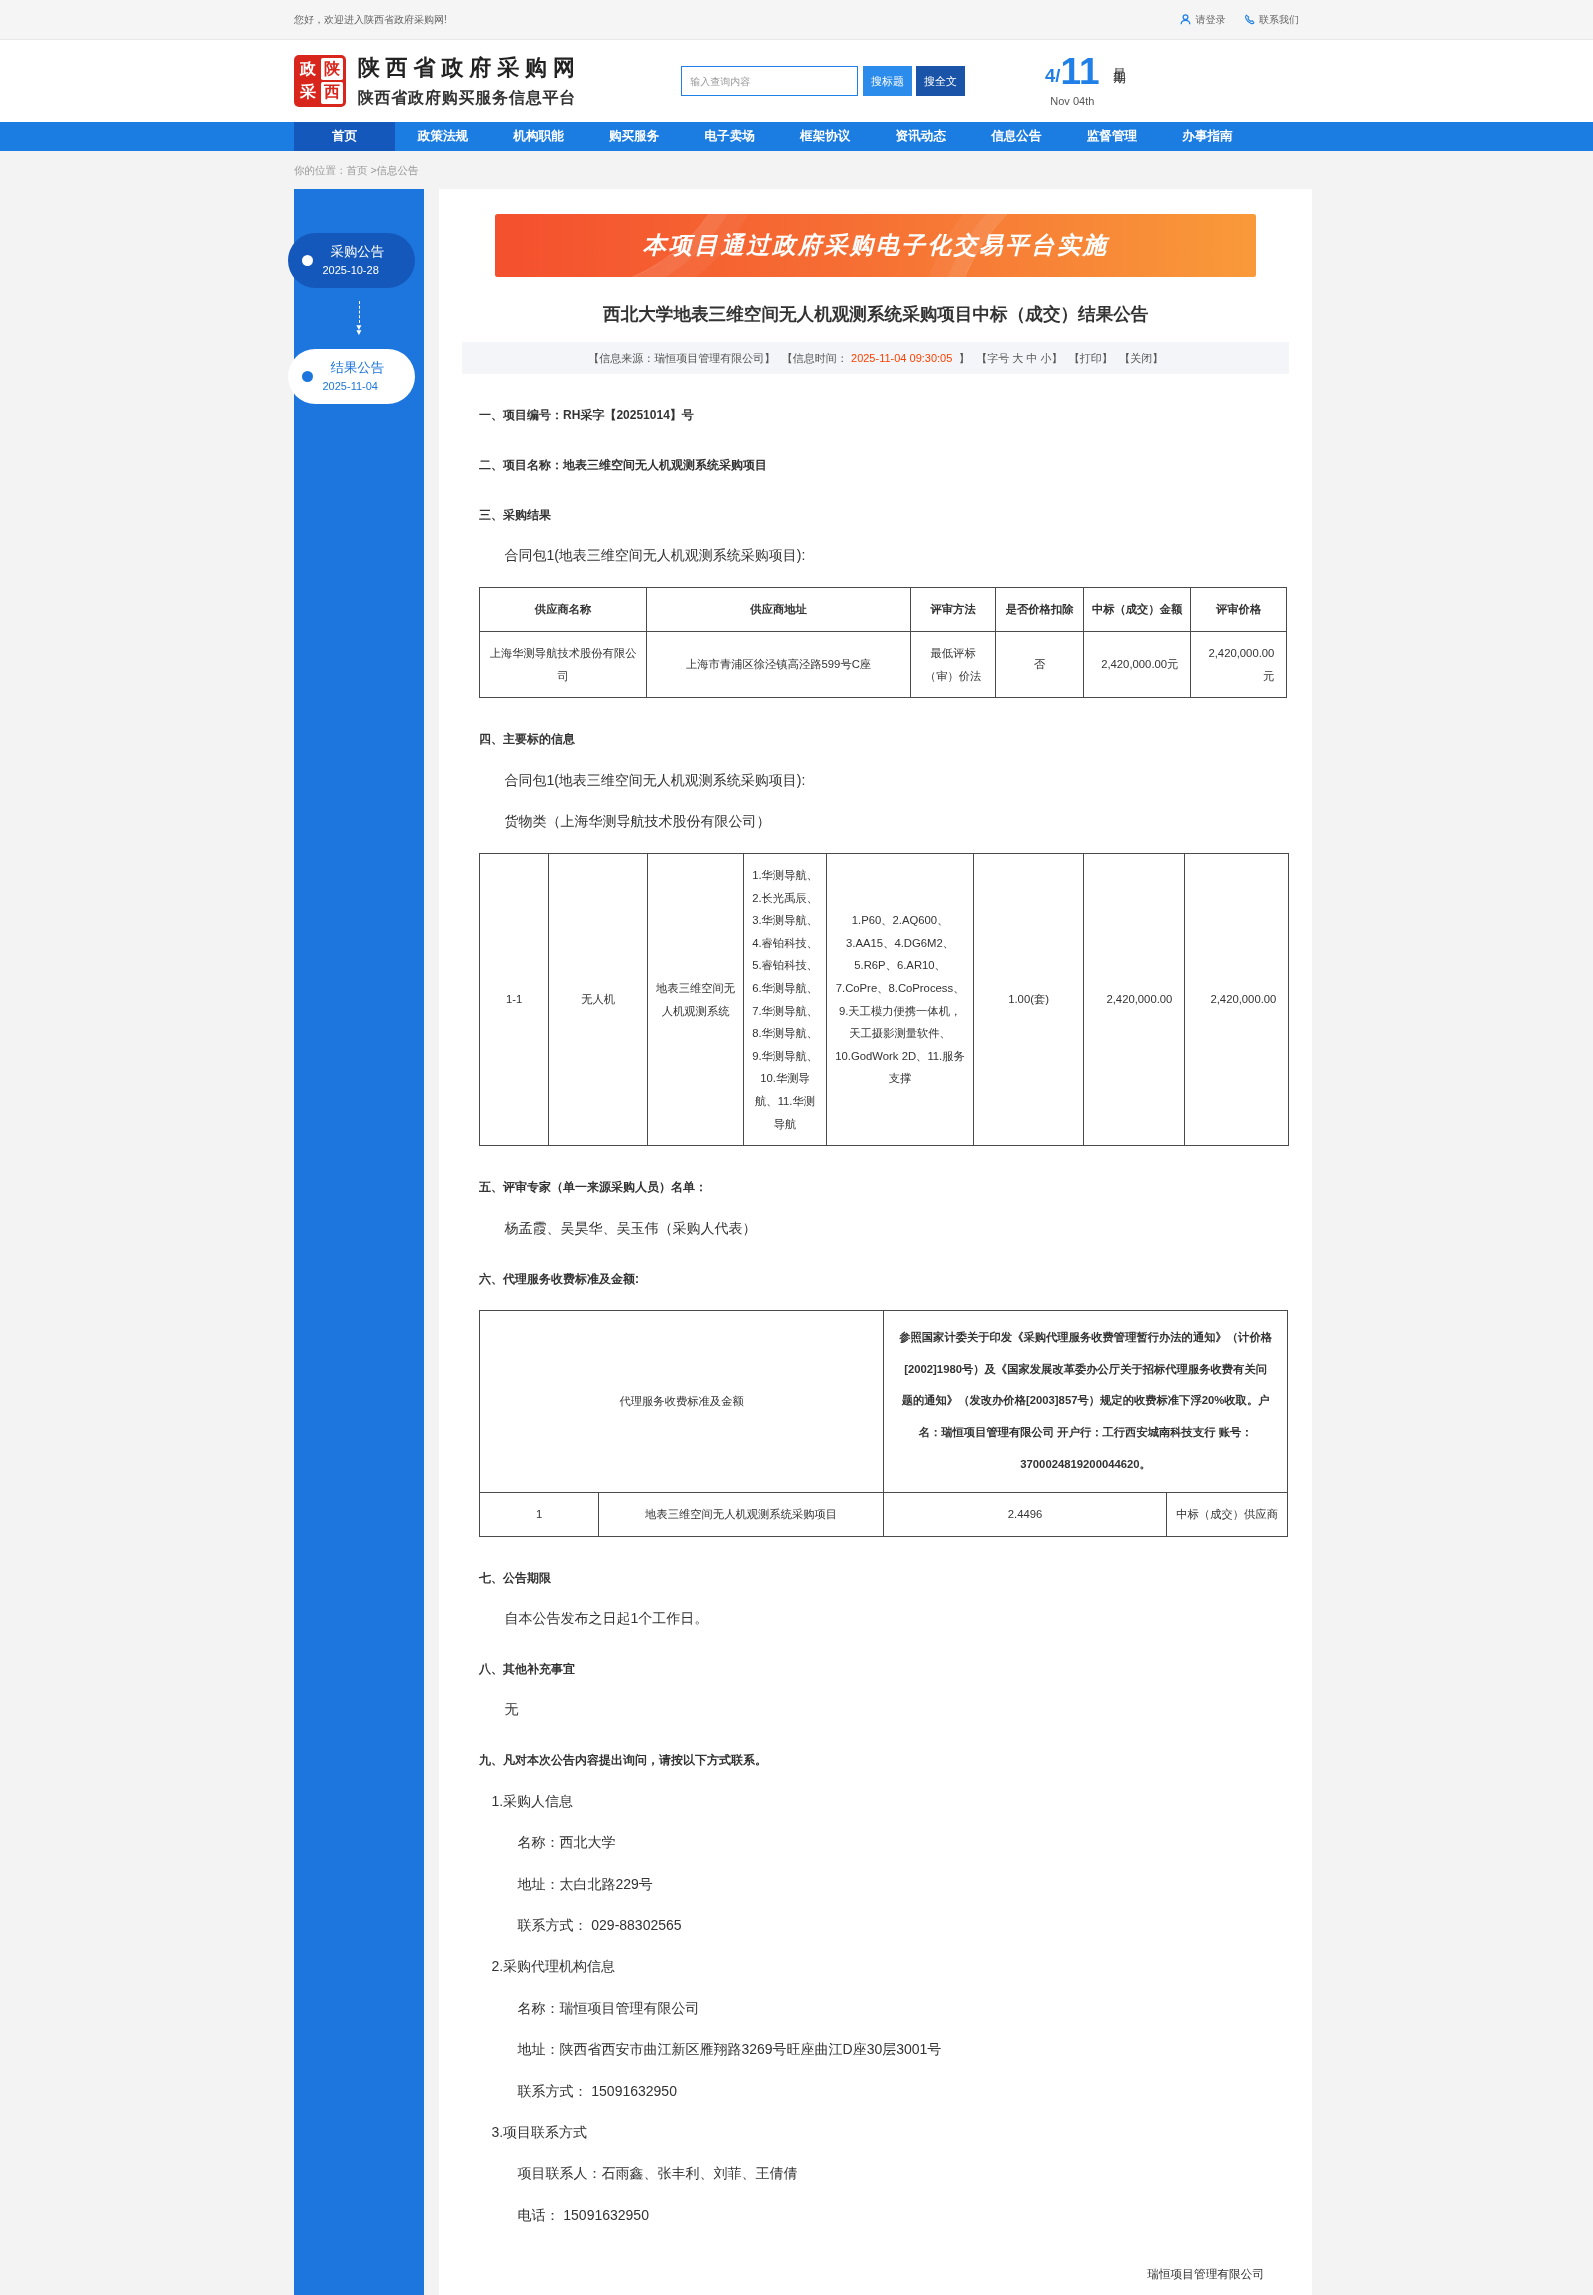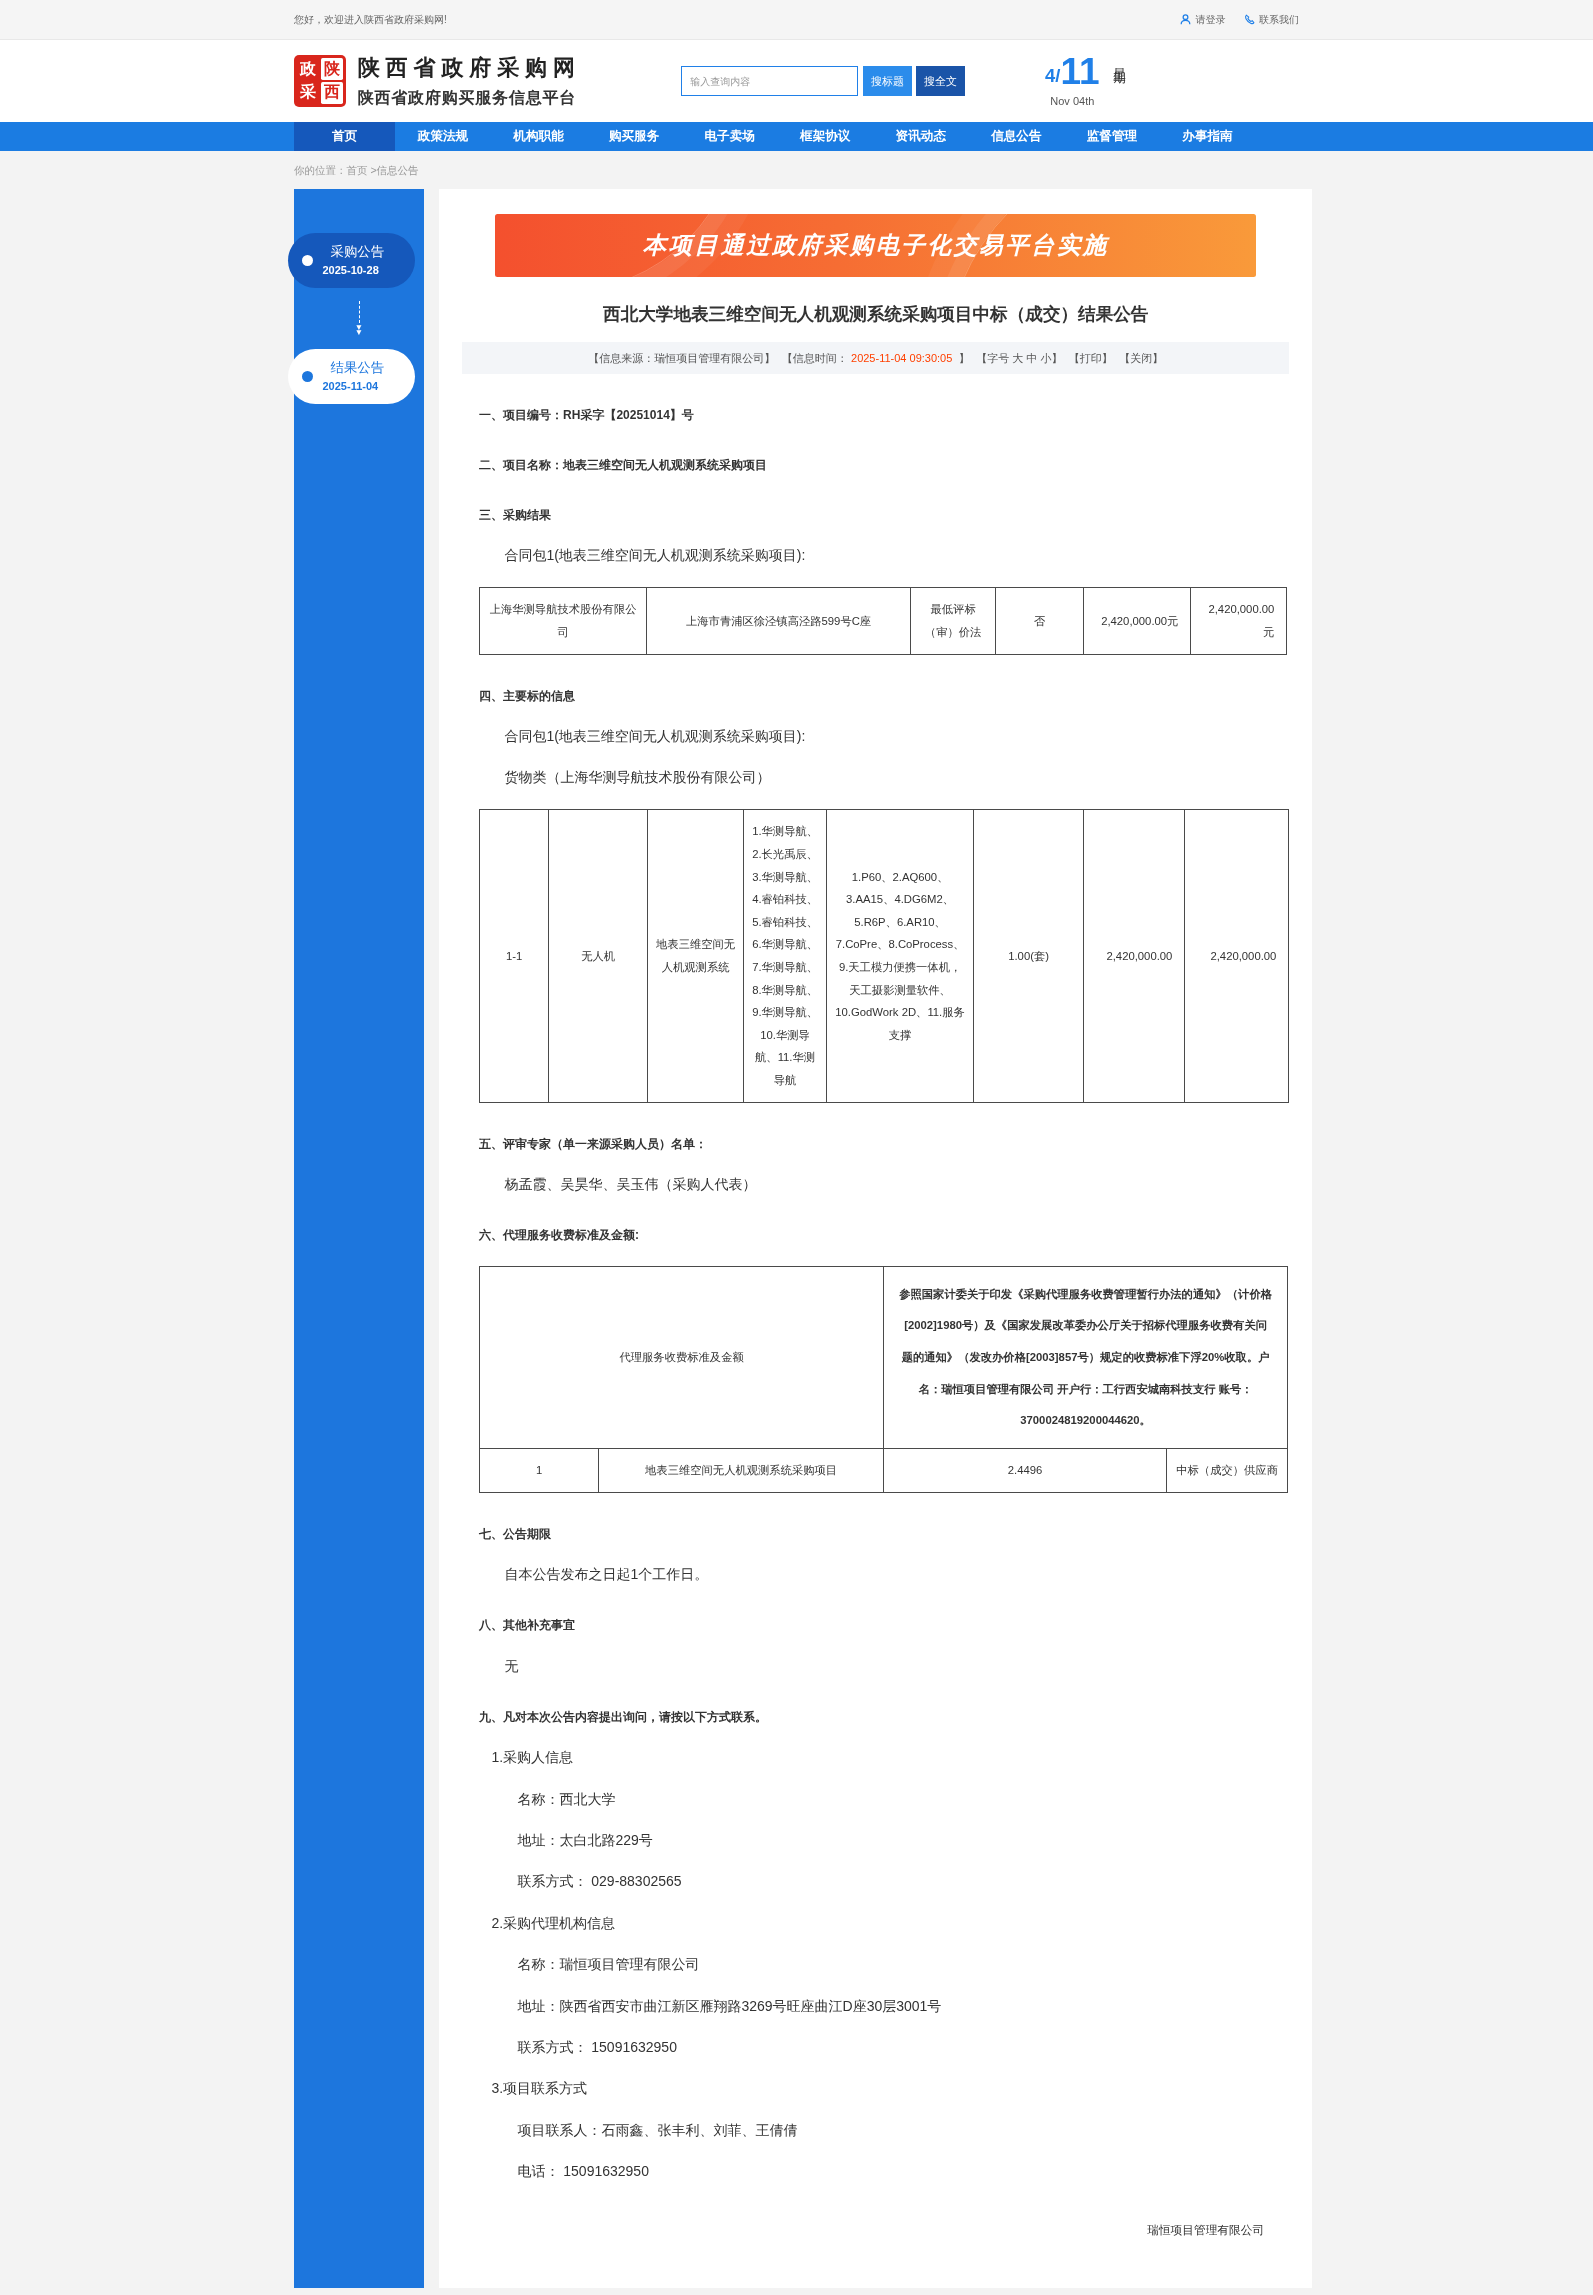--- a/index.html
+++ b/index.html
@@ -48,21 +48,21 @@
   .breadcrumb { font-size:10.5px; color:#999; padding:12.6px 0 11px 0; }
   .breadcrumb a { color:#999; text-decoration:none; cursor:pointer; }
 
   
   .main-wrap { display:flex; align-items:stretch; }
   .sidebar { width:130px; background:#1d76dd; flex-shrink:0; padding-top:44px; }
   .side-item { width:127px; margin-left:-5.9px; border-radius:33px; padding:9.2px 0 9.2px 13.4px; display:flex; align-items:center; cursor:pointer; }
   .side-item .dot { width:11px; height:11px; border-radius:50%; background:#fff; flex-shrink:0; margin-right:10px; }
   .side-item .txt { line-height:1.5; }
   .side-item .lbl { font-size:13.4px;margin-left:8px; }
-  .side-item .dt { font-size:11px; font-weight:bold; }
+  .side-item .dt { font-size:11px; font-weight:normal; }
   .side-item.inactive { background:#1558bb; color:#fff; }
   .side-item.active { background:#fff; color:#1d76dd; }
   .side-item.active .dot { background:#1d76dd; }
   .side-arrow { text-align:center; margin:13.4px 0; color:#fff; }
   .side-arrow .dash { width:0; height:22px; border-left:0.8px dashed #fff; margin:0 auto 1.7px; }
   .side-arrow .tri { font-size:8.4px; line-height:0.65; color:#fff; }
 
   .card { flex:1; background:#fff; margin-left:15px; padding:25px 23.4px 50px 23.4px; }
 
   
@@ -210,20 +210,28 @@
       <table class="dtable">
         <colgroup>
             <col style="width:167px">
             <col style="width:264px">
             <col style="width:85px">
             <col style="width:88px">
             <col style="width:107px">
             <col style="width:96px">
           </colgroup>
         <tbody>
+            <tr>
+          <th>供应商名称</th>
+          <th>供应商地址</th>
+          <th>评审方法</th>
+          <th>是否价格扣除</th>
+          <th>中标（成交）金额</th>
+          <th>评审价格</th>
+        </tr>
         <tr>
           <td>上海华测导航技术股份有限公司</td>
           <td>上海市青浦区徐泾镇高泾路599号C座</td>
           <td>最低评标（审）价法</td>
           <td>否</td>
           <td class="num-r">2,420,000.00元</td>
           <td class="num-r">2,420,000.00 元</td>
         </tr>
       </tbody>
         </table>

